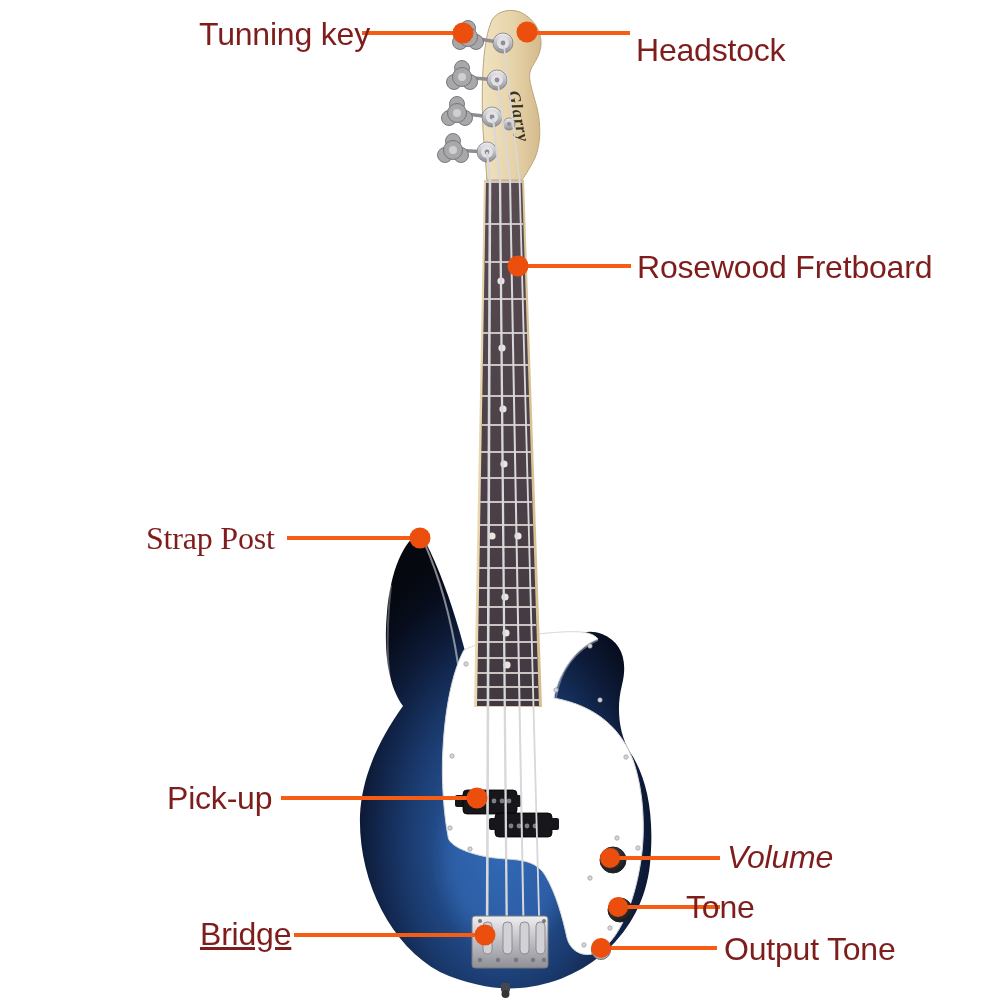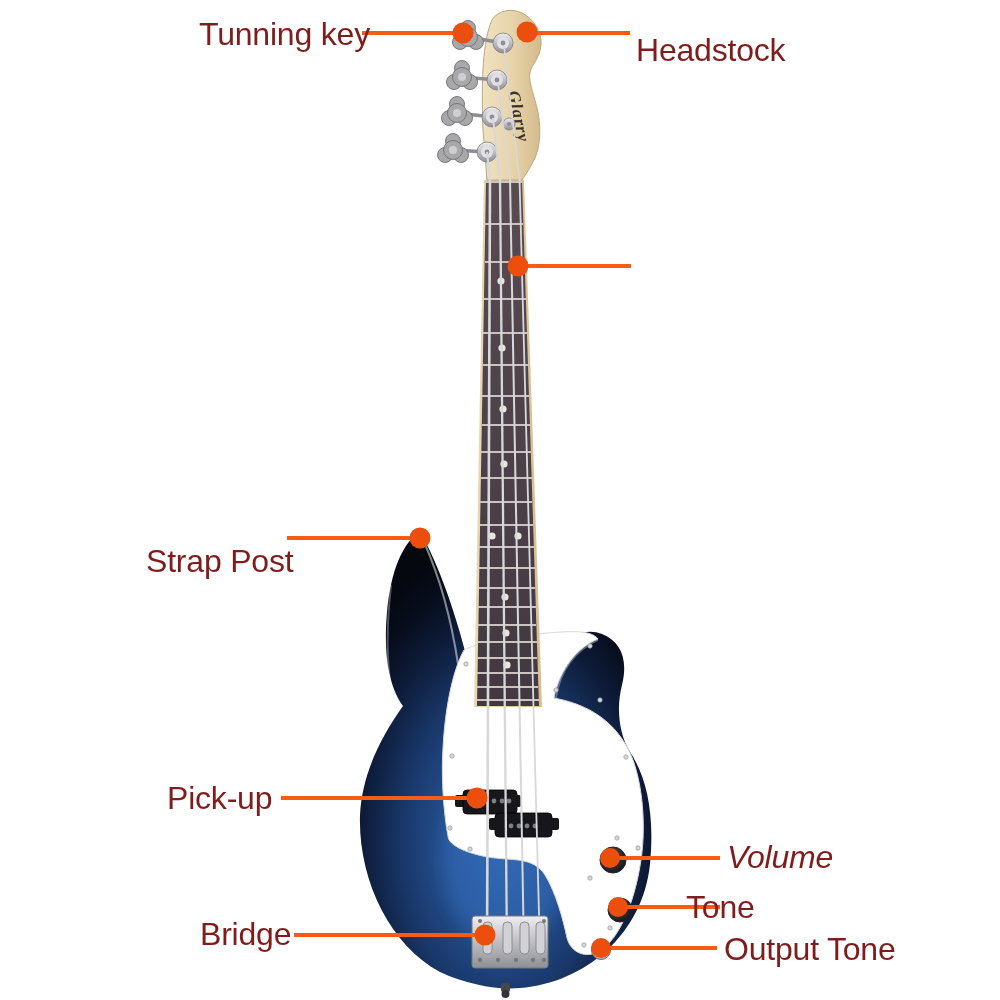--- a/index.html
+++ b/index.html
@@ -16,25 +16,25 @@
     transform:translateY(-50%);
     font-size:32px;
     line-height:1;
     color:#7f1d1d;
     white-space:nowrap;
     letter-spacing:-0.2px;
   }
   .lbl-tunning{left:199px;top:34px;}
   .lbl-headstock{left:636px;top:34px;margin-top:16px;}
   .lbl-rosewood{left:637px;top:267px;}
-  .lbl-strap{left:146px;top:561px;}
+  .lbl-strap{left:146px;top:538px;font-family:Liberation Serif, serif;}
   .lbl-pickup{left:167px;top:798px;}
   .lbl-volume{left:727px;top:857px;font-style:italic;}
   .lbl-tone{left:686px;top:907px;text-align:right;}
-  .lbl-bridge{left:200px;top:934px;}
+  .lbl-bridge{left:200px;top:934px;text-decoration:underline;}
   .lbl-outputjack{left:724px;top:949px;}
 </style>
 </head>
 <body>
 
 <div class="stage">
 
 <svg width="1000" height="1000" viewBox="0 0 1000 1000">
   <defs>
     <linearGradient id="headGrad" x1="0" y1="0" x2="1" y2="0">
@@ -338,19 +338,20 @@
       <circle cx="610" cy="858" r="10"></circle>
       <circle cx="618" cy="907" r="10"></circle>
       <circle cx="485" cy="935" r="10.5"></circle>
       <circle cx="601" cy="948" r="10"></circle>
     </g>
   </g>
 </svg>
 
   <div class="callout-label lbl-tunning">Tunning key</div>
   <div class="callout-label lbl-headstock">Headstock</div>
+  <div class="callout-label lbl-rosewood">Rosewood Fretboard</div>
   <div class="callout-label lbl-strap">Strap Post</div>
   <div class="callout-label lbl-pickup">Pick-up</div>
   <div class="callout-label lbl-volume">Volume</div>
   <div class="callout-label lbl-tone">Tone</div>
   <div class="callout-label lbl-bridge">Bridge</div>
   <div class="callout-label lbl-outputjack">Output Tone</div>
 </div>
 
 </body></html>

